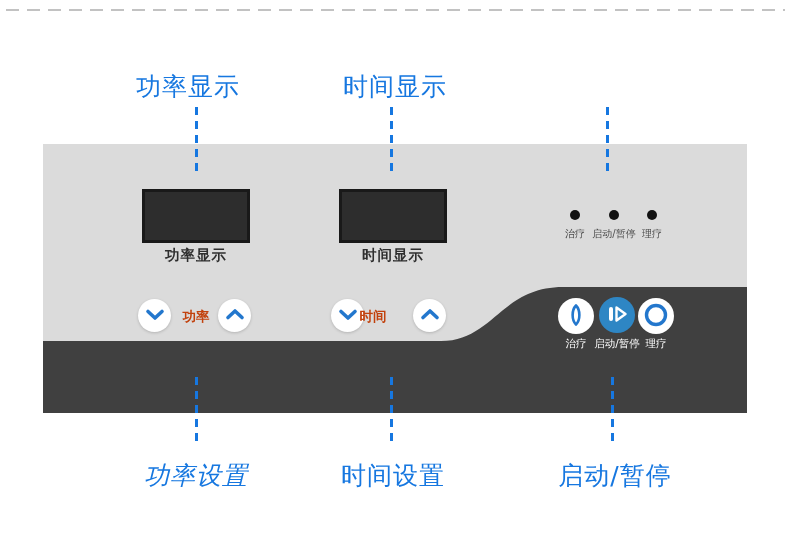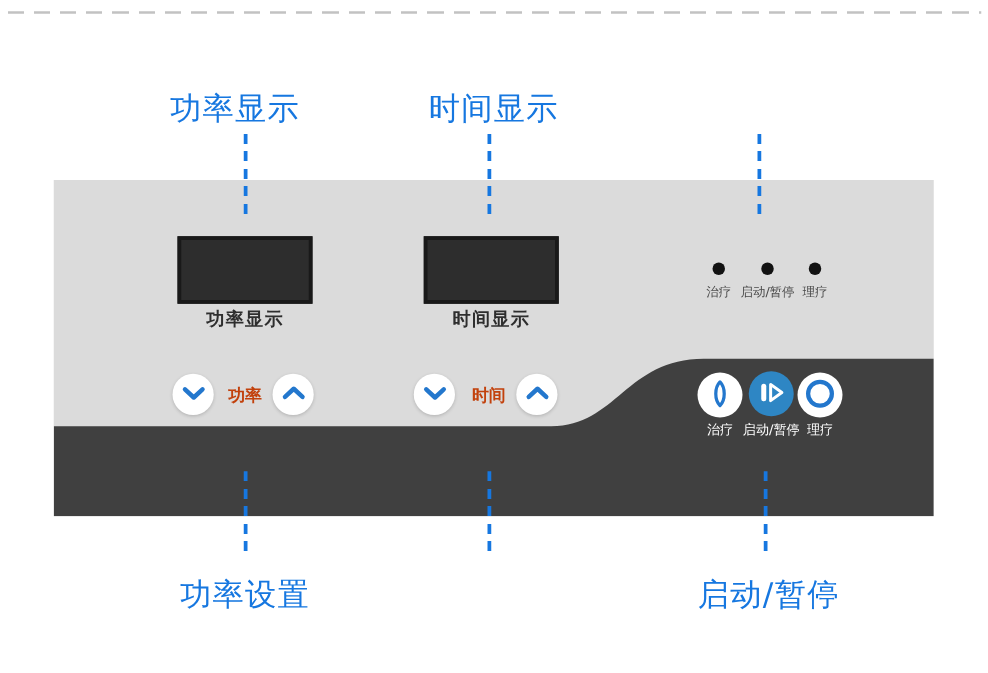--- a/index.html
+++ b/index.html
@@ -101,21 +101,21 @@
       </span>
     </button>
 
     <button class="step-btn" style="left:288px;top:155px;">
       <span>
         <svg width="20" height="13" viewBox="0 0 20 13">
           <polyline points="3,3.5 10,10 17,3.5" fill="none" stroke="#2377cd" stroke-width="3.6" stroke-linecap="round" stroke-linejoin="round"></polyline>
         </svg>
       </span>
     </button>
-    <div class="step-label" style="left:348px;top:164px;text-align:center;">时间</div>
+    <div class="step-label" style="left:330px;top:164px;text-align:center;">时间</div>
     <button class="step-btn" style="left:370px;top:155px;">
       <span>
         <svg width="20" height="13" viewBox="0 0 20 13">
           <polyline points="3,9.5 10,3 17,9.5" fill="none" stroke="#2377cd" stroke-width="3.6" stroke-linecap="round" stroke-linejoin="round"></polyline>
         </svg>
       </span>
     </button>
 
     <button class="mode-btn" style="left:515px;top:154px;">
       <span>
@@ -141,16 +141,17 @@
     </button>
     <div class="mode-label" style="left:533px;top:193px;">治疗</div>
     <div class="mode-label" style="left:574px;top:193px;">启动/暂停</div>
     <div class="mode-label" style="left:613px;top:193px;">理疗</div>
   </div>
 
   <div class="vdash" style="left:195px;top:377px;"></div>
   <div class="vdash" style="left:390px;top:377px;"></div>
   <div class="vdash" style="left:611px;top:377px;"></div>
 
-  <div class="blue-label" style="left:196px;top:459px;">功率设置</div>
+  <div class="blue-label" style="left:196px;top:459px;font-style:italic;">功率设置</div>
+  <div class="blue-label" style="left:393px;top:459px;">时间设置</div>
   <div class="blue-label" style="left:615px;top:459px;">启动/暂停</div>
 
 </div>
 
 </body></html>

